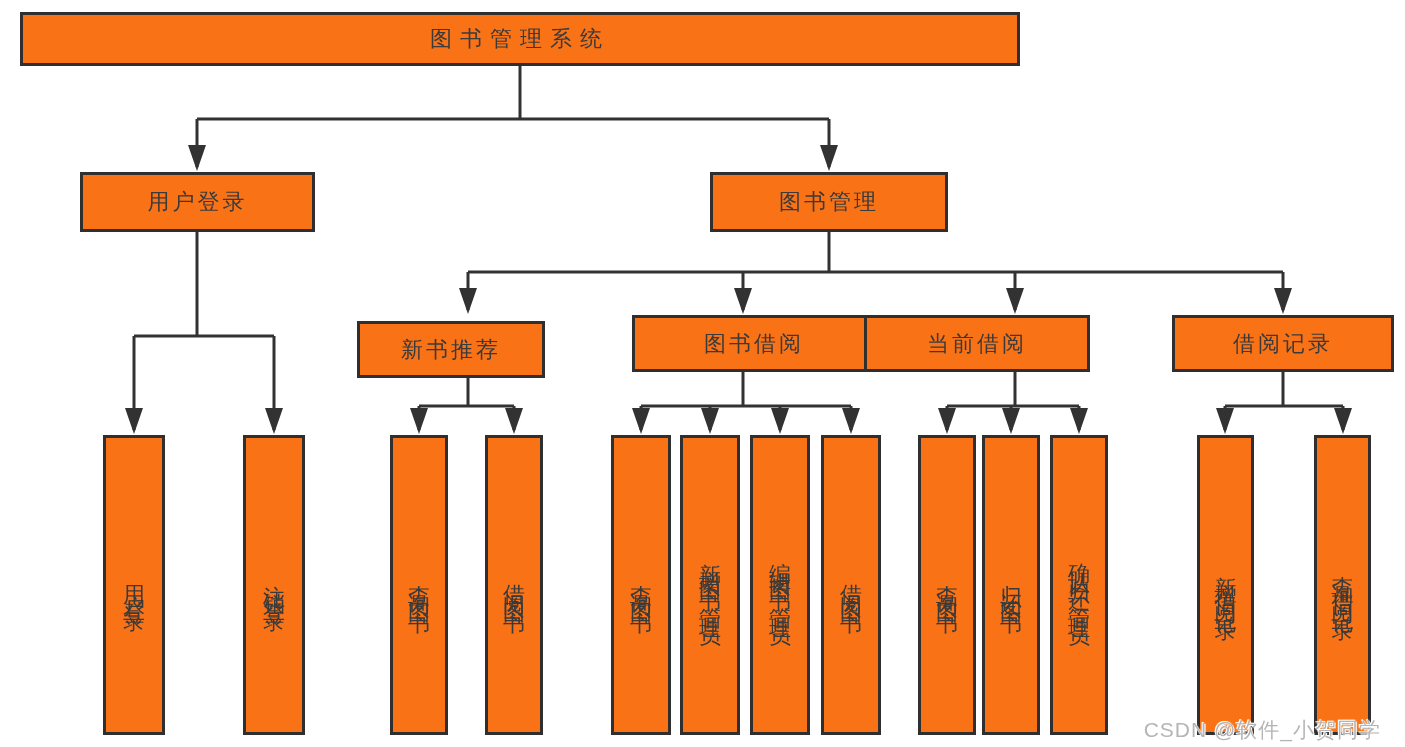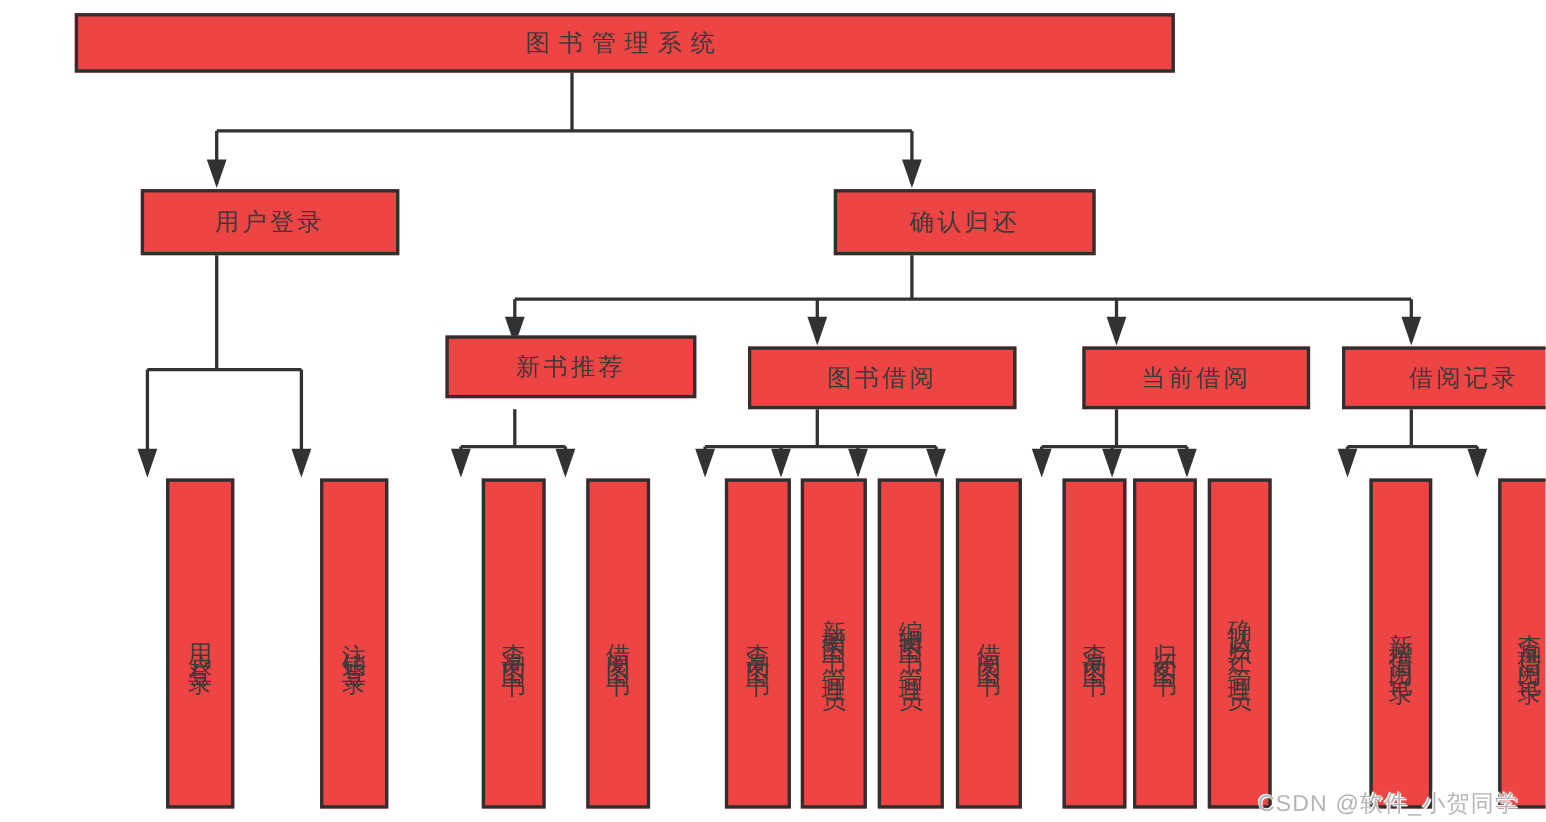--- a/index.html
+++ b/index.html
@@ -8,33 +8,32 @@
     background:#ffffff;
     font-family:"Liberation Sans",sans-serif;
   }
   .canvas{position:absolute;inset:0}
   .wires{position:absolute;left:0;top:0}
   .wire{stroke:#323232;stroke-width:3;fill:none}
   .arrows{fill:#323232}
 
   .box{
     position:absolute;box-sizing:border-box;
-    border:3px solid #2f2f2f;background:#ef4444;
+    border:3px solid #2f2f2f;background:#f97316;
     display:flex;align-items:center;justify-content:center;
     color:#3a3a3a;
-    margin-left:48px;
   }
   .hbox{font-size:22px;letter-spacing:3px;white-space:nowrap}
 
   .root{left:20px;top:12px;width:1000px;height:54px;font-size:22px;letter-spacing:8px}
   .l2a{left:80px;top:172px;width:235px;height:60px}
   .l2b{left:710px;top:172px;width:238px;height:60px}
-  .l3a{left:357px;top:305px;width:228px;height:57px}
+  .l3a{left:357px;top:321px;width:188px;height:57px}
   .l3b{left:632px;top:315px;width:244px;height:57px}
-  .l3c{left:936px;top:315px;width:207px;height:57px}
+  .l3c{left:864px;top:315px;width:226px;height:57px}
   .l3d{left:1172px;top:315px;width:222px;height:57px}
 
   .leaf{top:435px;height:300px}
   .vtext{
     writing-mode:vertical-rl;text-orientation:mixed;
     font-size:22px;letter-spacing:9px;line-height:1;
     color:#3a3a3a;
   }
   .f1{left:103px;width:62px}
   .f2{left:243px;width:62px}
@@ -92,21 +91,21 @@
       <use href="#arr" x="1011" y="434"></use>
       <use href="#arr" x="1079" y="434"></use>
       <use href="#arr" x="1225" y="434"></use>
       <use href="#arr" x="1343" y="434"></use>
     </g>
   </svg>
 
   <div class="box root hbox">图书管理系统</div>
 
   <div class="box l2a hbox">用户登录</div>
-  <div class="box l2b hbox">确认归还</div>
+  <div class="box l2b hbox">图书管理</div>
 
   <div class="box l3a hbox">新书推荐</div>
   <div class="box l3b hbox">图书借阅</div>
   <div class="box l3c hbox">当前借阅</div>
   <div class="box l3d hbox">借阅记录</div>
 
   <div class="box leaf f1">
     <span class="vtext">用户登录</span>
   </div>
   <div class="box leaf f2">

